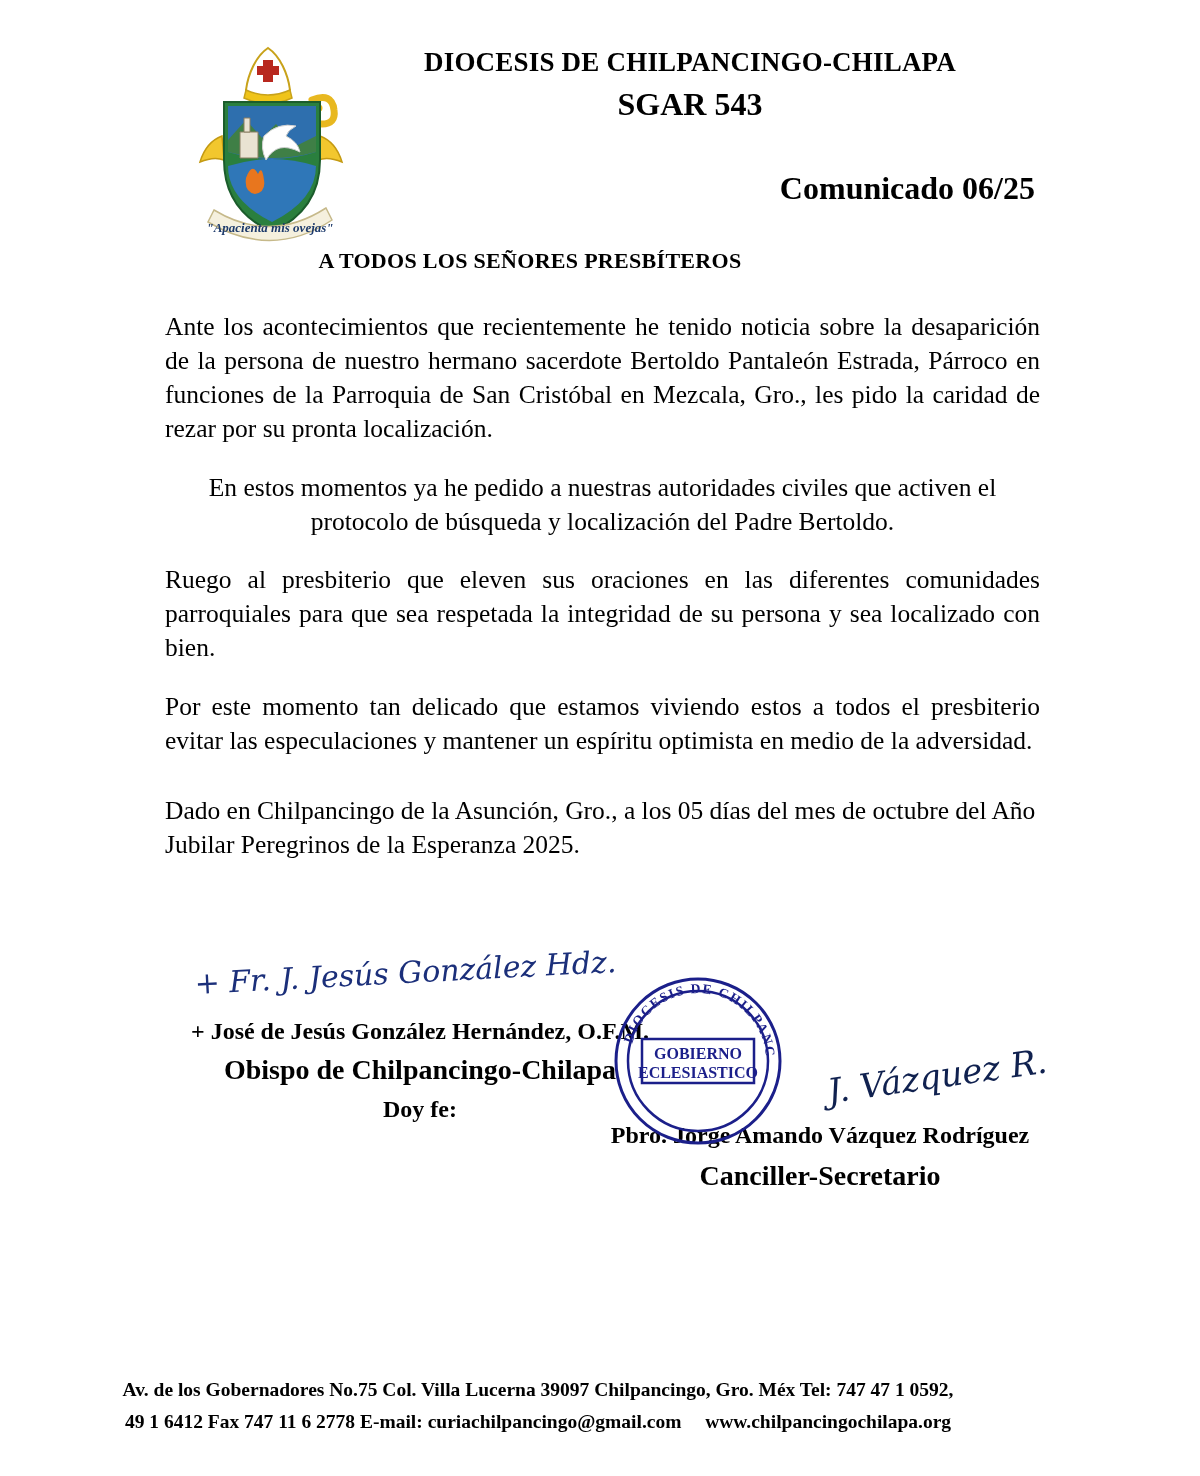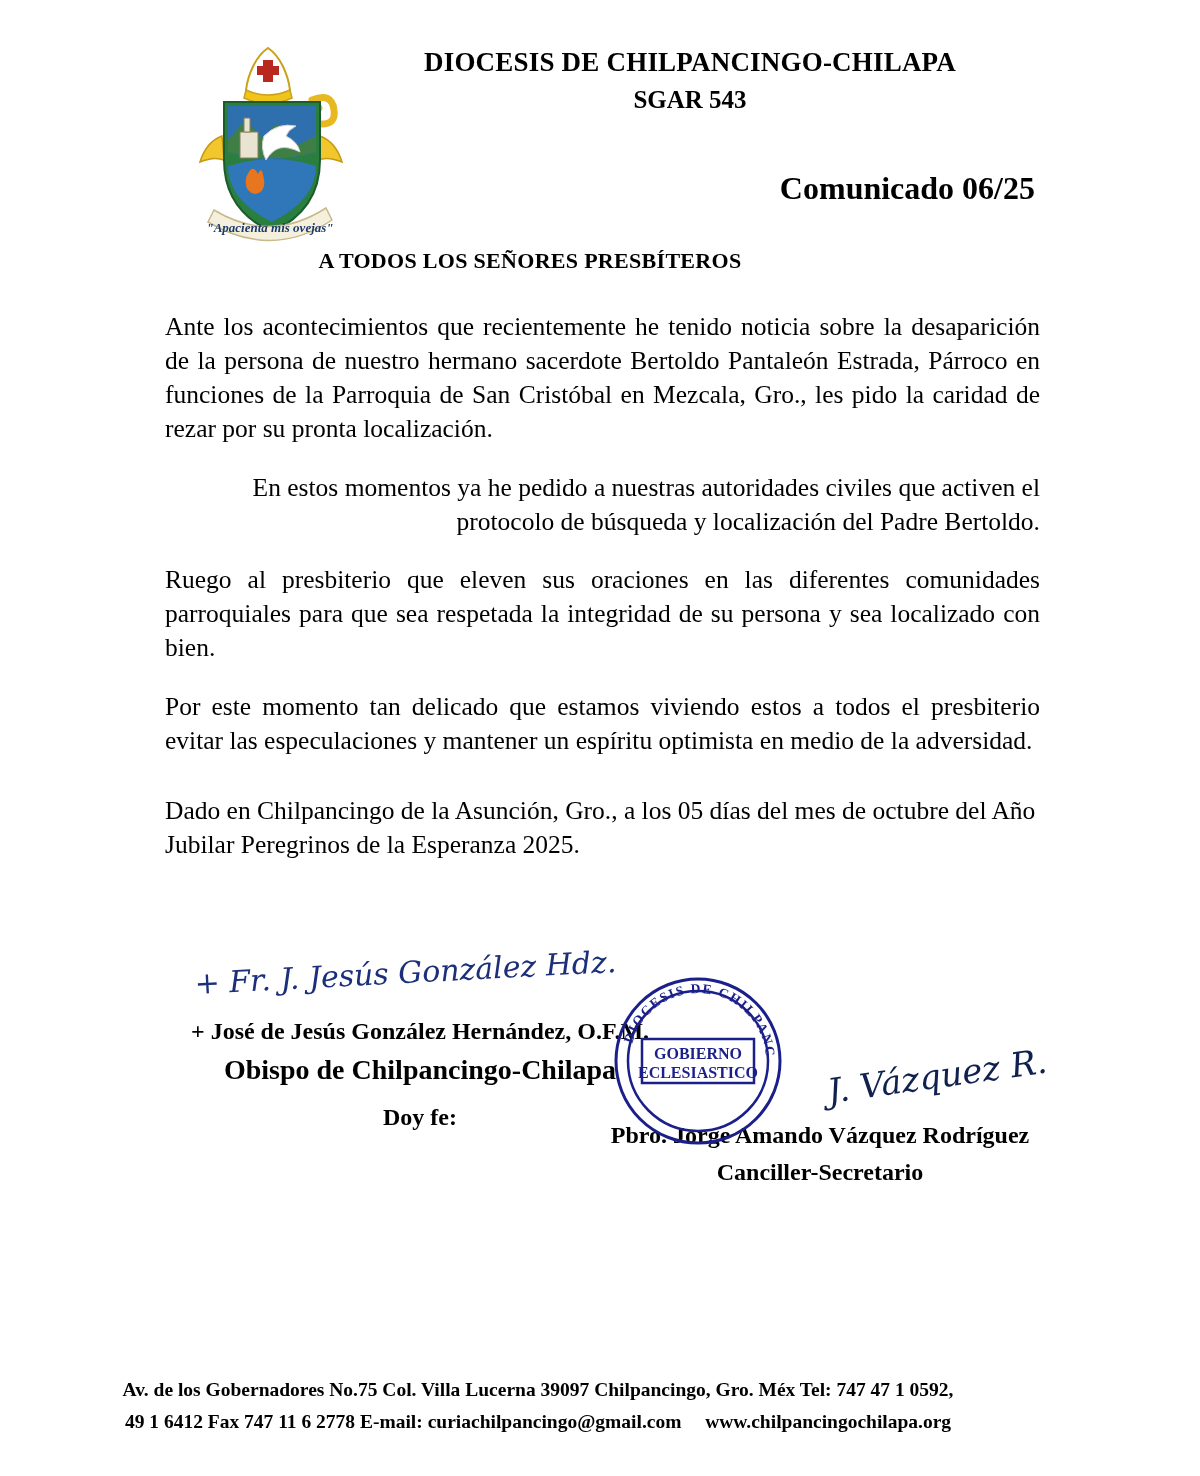--- a/index.html
+++ b/index.html
@@ -48,21 +48,21 @@
     text-align: center;
   }
   .org-title {
     font-weight: bold;
     font-size: 27px;
     letter-spacing: 0.2px;
     line-height: 1.25;
   }
   .org-subtitle {
     font-weight: bold;
-    font-size: 25px;
+    font-size: 32px;
     line-height: 1.4;
     margin-top: 2px;
   }
 
   .comunicado {
     position: absolute;
     right: 165px;
     top: 142px;
     font-weight: bold;
     font-size: 32px;
@@ -87,21 +87,21 @@
     width: 875px;
   }
   .para {
     font-size: 25.5px;
     line-height: 1.33;
     text-align: justify;
     text-justify: inter-word;
     margin: 0 0 25px 0;
   }
   .para.last-left {
-    text-align: right;
+    text-align: center;
   }
   .para.place-date {
     text-align: left;
     margin-top: 36px;
   }
 
   
   .sig-area {
     position: absolute;
     top: 955px;
@@ -139,39 +139,39 @@
   }
   .bishop-role {
     font-weight: bold;
     font-size: 28px;
     line-height: 1.5;
   }
   .doy-fe {
     font-weight: bold;
     font-size: 24px;
     line-height: 1.5;
-    margin-top: 8px;
+    margin-top: 0;
   }
 
   .chancellor-lines {
     position: absolute;
     left: 560px;
     top: 162px;
     width: 520px;
     text-align: center;
   }
   .chancellor-name {
     font-weight: bold;
     font-size: 24px;
     line-height: 1.55;
     white-space: nowrap;
   }
   .chancellor-role {
     font-weight: bold;
-    font-size: 24px;
+    font-size: 28px;
     line-height: 1.55;
   }
 
   .sig-chancellor-script {
     position: absolute;
     left: 830px;
     top: 100px;
     width: 230px;
     height: 90px;
     font-family: "DejaVu Serif", serif;

